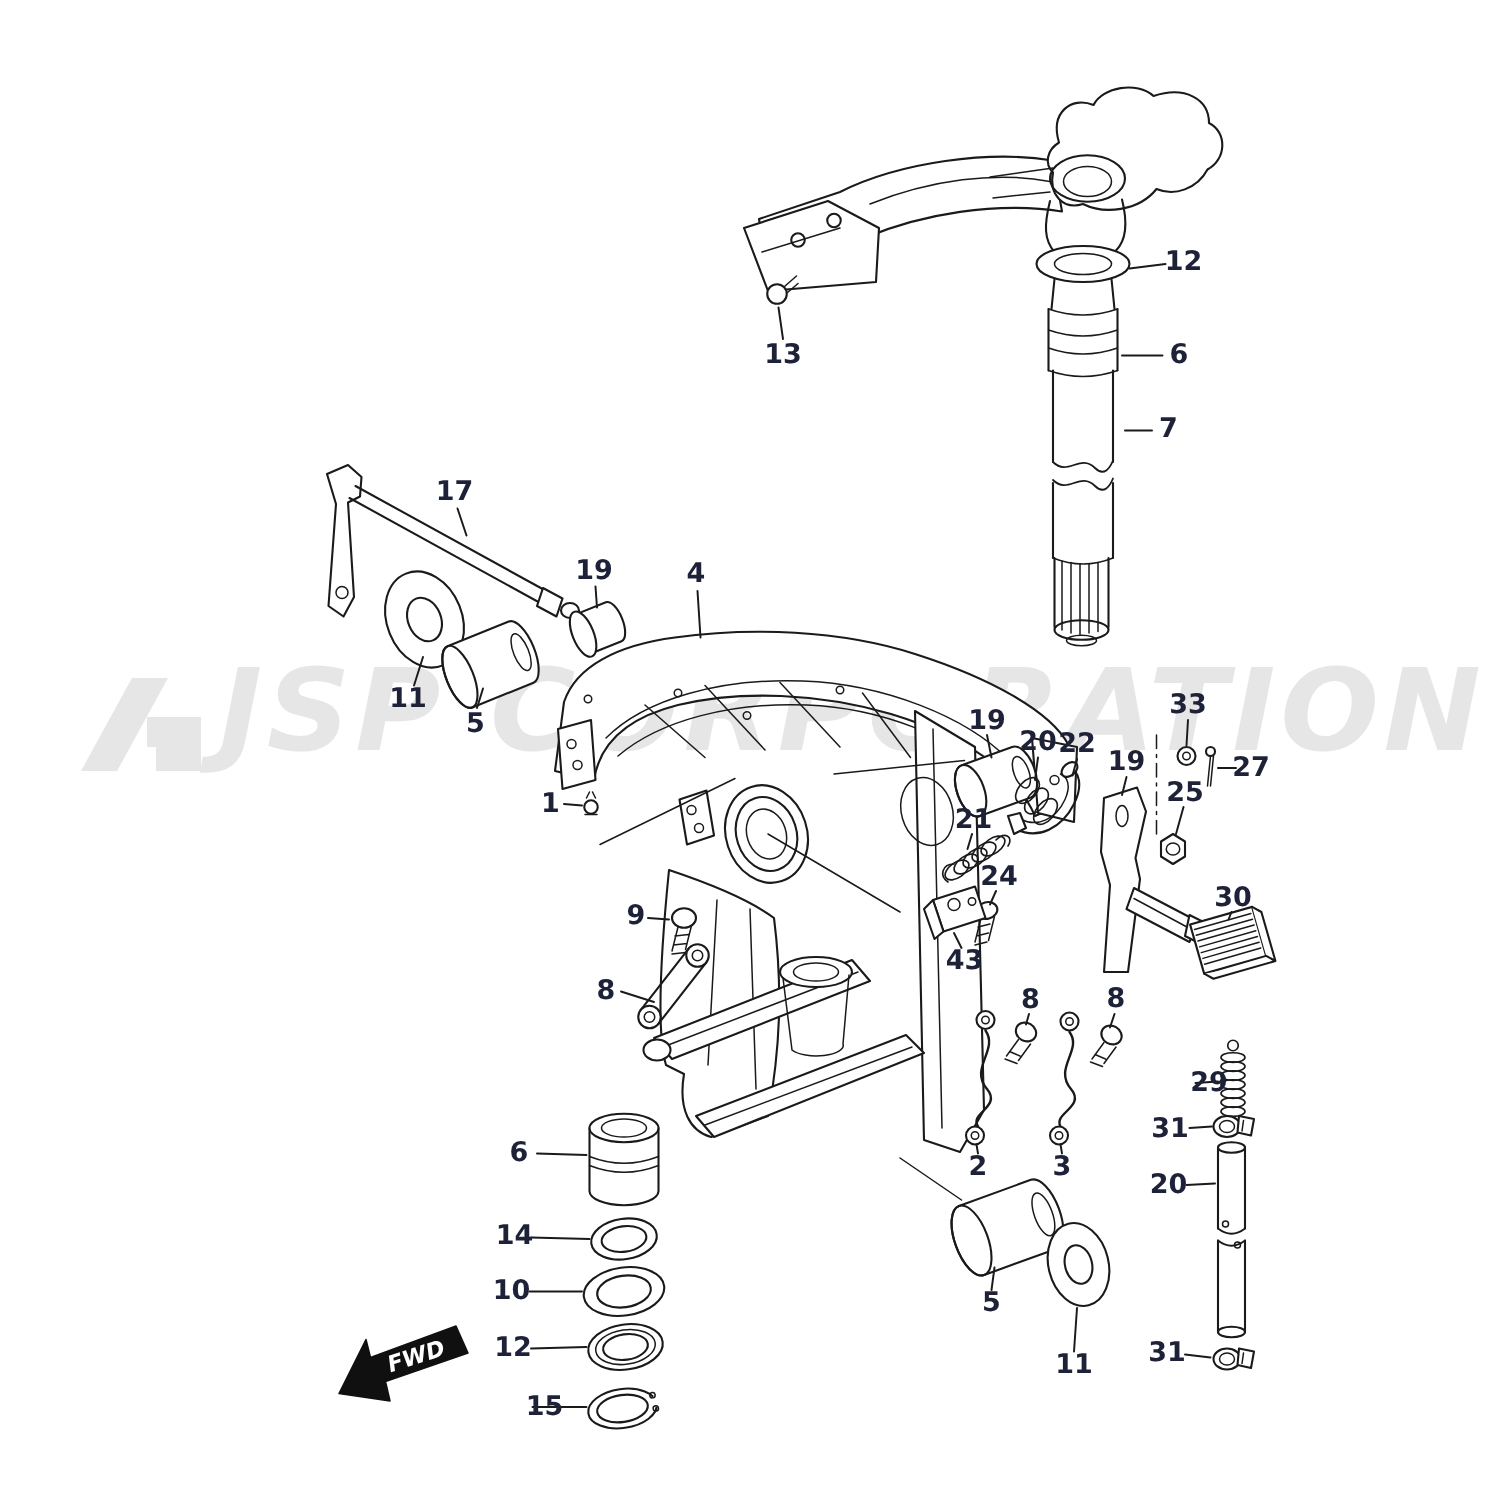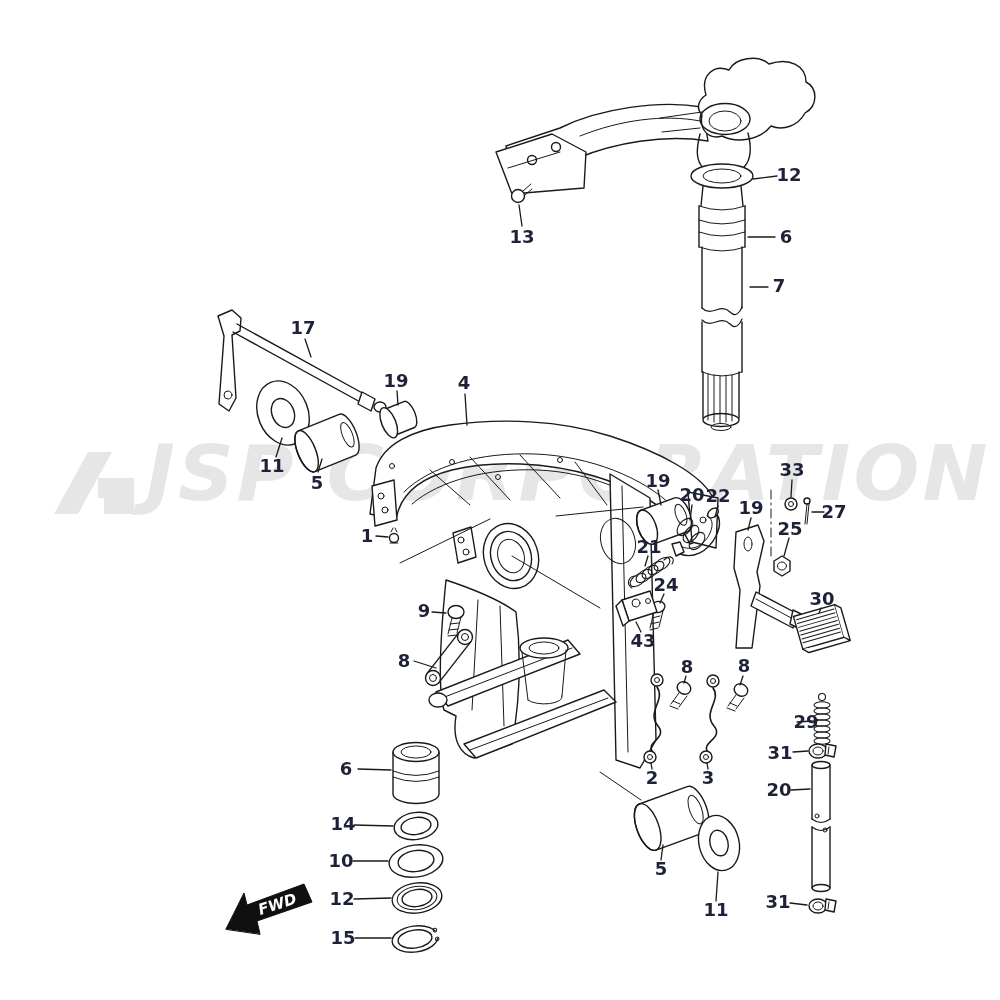--- a/index.html
+++ b/index.html
@@ -403,17 +403,17 @@
   <div class="co" style="left:652px;top:778px">2</div>
   <div class="co" style="left:708px;top:778px">3</div>
   <div class="co" style="left:806px;top:722px">29</div>
   <div class="co" style="left:780px;top:753px">31</div>
   <div class="co" style="left:779px;top:790px">20</div>
   <div class="co" style="left:778px;top:902px">31</div>
   <div class="co" style="left:346px;top:769px">6</div>
   <div class="co" style="left:343px;top:824px">14</div>
   <div class="co" style="left:341px;top:861px">10</div>
   <div class="co" style="left:342px;top:899px">12</div>
-  <div class="co" style="left:343px;top:938px">15</div>
+  <div class="co" style="left:363px;top:938px">15</div>
   <div class="co" style="left:661px;top:869px">5</div>
   <div class="co" style="left:716px;top:910px">11</div>
 
 </div>
 
 </body></html>

